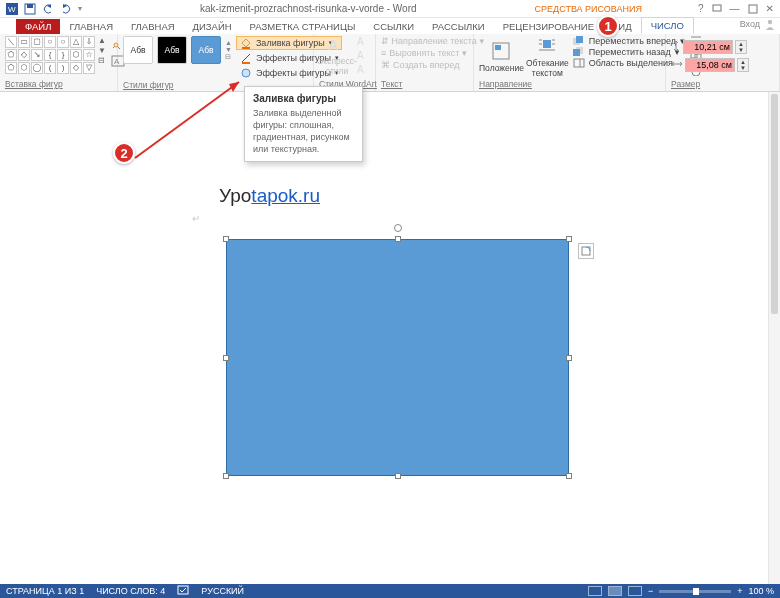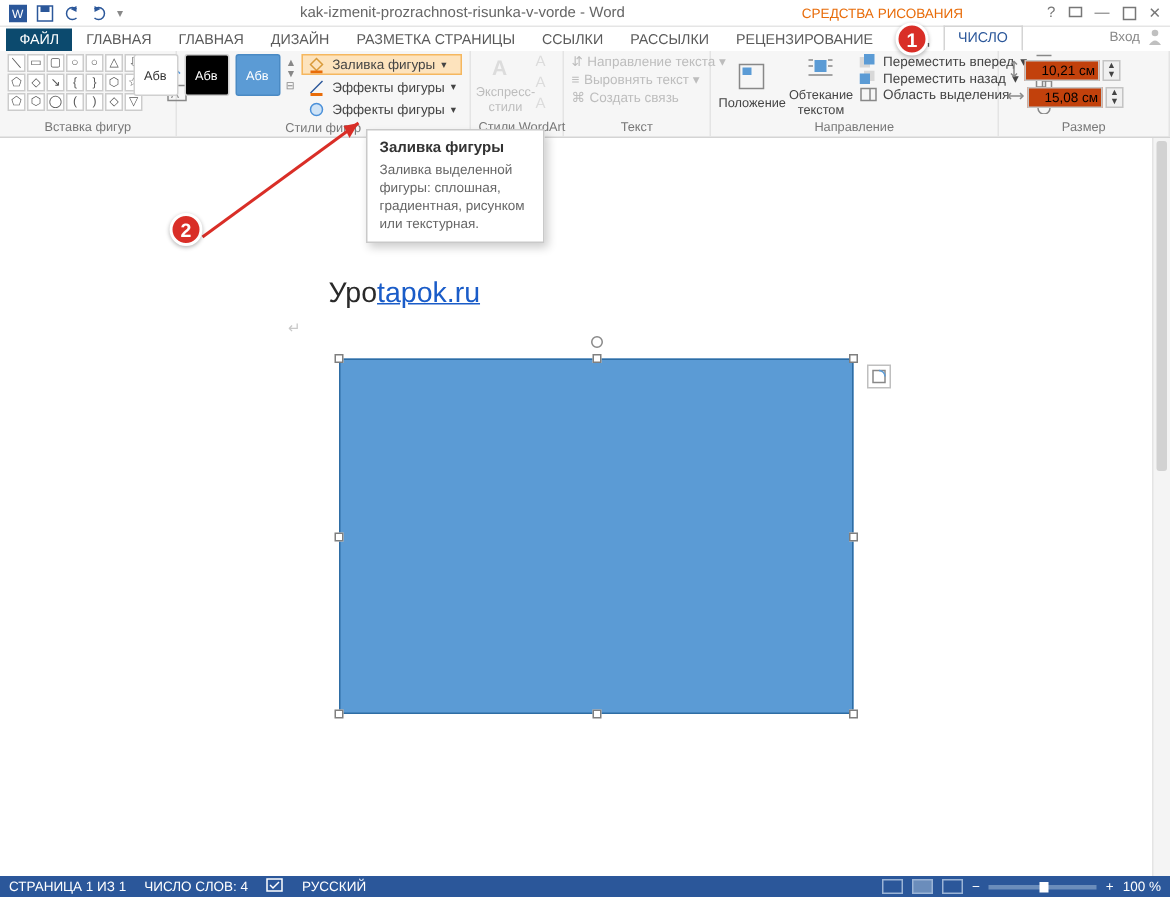--- a/index.html
+++ b/index.html
@@ -5,45 +5,45 @@
   * { box-sizing: border-box; margin: 0; padding: 0; font-family: "Segoe UI", Tahoma, sans-serif; }
   body { width: 780px; height: 598px; background: #fff; overflow: hidden; position: relative; font-size: 10px; color: #444; }
   .titlebar { height: 18px; background: #fff; display: flex; align-items: center; border-bottom: 1px solid #e5e5e5; }
   .qat { display: flex; gap: 6px; padding-left: 6px; align-items: center; }
   .qat svg, .wcontrols svg { display: block; }
   .title-center { flex: 1; text-align: center; font-size: 10px; color: #666; }
   .title-context { color: #e86c0a; font-size: 9px; margin-right: 56px; }
   .wcontrols { display: flex; gap: 8px; padding-right: 6px; align-items: center; }
   .tabstrip { height: 16px; background: #fff; display: flex; align-items: flex-end; padding-left: 4px; position: relative; }
   .tab { font-size: 9.5px; padding: 2px 9px; color: #5a5a5a; cursor: pointer; }
-  .tab.file { background: #0c4a6e; color: #fff; }
+  .tab.file { background: #b91c1c; color: #fff; margin-left: 12px; }
   .tab.active { color: #2b579a; border: 1px solid #d4d4d4; border-bottom: 1px solid #fff; background: #fff; }
   .signin { position: absolute; right: 4px; top: 0; font-size: 9px; color: #888; display:flex; align-items:center; gap:4px;}
   .ribbon { height: 58px; background: #f6f6f6; border-bottom: 1px solid #d4d4d4; display: flex; }
   .group { border-right: 1px solid #e4e4e4; padding: 2px 5px 0 5px; display: flex; flex-direction: column; justify-content: space-between; }
-  .group-label { font-size: 8.5px; color: #777; text-align: center; padding-bottom: 2px; white-space: nowrap; }
+  .group-label { font-size: 8.5px; color: #777; padding-bottom: 2px; white-space: nowrap; text-decoration: underline; }
   .shape-gallery { display: grid; grid-template-columns: repeat(7, 12px); grid-auto-rows: 12px; gap: 1px; }
   .shape-gallery div { width: 12px; height: 12px; background: #fff; border: 1px solid #ccc; font-size: 8px; text-align:center; line-height:10px; color:#555;}
   .style-gallery { display: flex; gap: 4px; align-items:center;}
   .style-swatch { width: 30px; height: 28px; border: 1px solid #d0d0d0; display:flex; align-items:center; justify-content:center; font-size:8.5px; border-radius:2px;}
   .sw1 { background:#fff; color:#333; }
   .sw2 { background:#000; color:#fff; }
   .sw3 { background:#5b9bd5; color:#fff; border-color:#4a8ac4;}
   .style-opts { display:flex; flex-direction:column; gap:1px; font-size:9px; margin-left:4px;}
   .style-opt { display:flex; align-items:center; gap:4px; padding:1px 4px; white-space:nowrap; cursor:pointer;}
   .style-opt.sel { background:#fde3bd; border:1px solid #f5b75f; padding:0 3px;}
   .tiny-ico { width:12px; height:12px; display:inline-block; }
   .wa-group, .text-group, .arr-group { font-size:9px; }
   .txt-stack { display:flex; flex-direction:column; gap:2px; font-size:9px; color:#bdbdbd; white-space:nowrap;}
   .arr-stack { display:flex; flex-direction:column; gap:1px; font-size:9px; white-space:nowrap;}
   .arr-item { display:flex; align-items:center; gap:4px; color:#444; cursor:pointer;}
   .big-btn { display:flex; flex-direction:column; align-items:center; justify-content:center; width:48px; font-size:8.5px; text-align:center; gap:2px; color:#444;}
   .size-group { display:flex; flex-direction:column; gap:4px; padding-top:4px;}
   .size-row { display:flex; align-items:center; gap:2px; font-size:9px;}
-  .size-input { width:50px; height:14px; border:1px solid #c4c4c4; background:#c2410c; font-size:9px; padding:4px 2px; text-align:right;}
+  .size-input { width:50px; height:14px; border:1px solid #c4c4c4; background:#fca5a5; font-size:9px; padding:4px 2px; text-align:right;}
   .spinner { width:12px; height:14px; background:#f0f0f0; border:1px solid #c4c4c4; font-size:6px; line-height:6px; text-align:center;}
 
   .doc-area { position:absolute; top:92px; left:0; right:0; bottom:14px; background:#fff; }
   .heading { position:absolute; left:219px; top:93px; font-size:19px; color:#2a2a2a; }
   .heading a { color:#1a5cc8; text-decoration:underline;}
   .pg-mark { position:absolute; left:192px; top:121px; color:#c9c9c9; font-size:10px;}
   .shape-rect { position:absolute; left:226px; top:147px; width:343px; height:237px; background:#5b9bd5; border:1px solid #2e6da4;}
   .handle { position:absolute; width:6px; height:6px; background:#fff; border:1px solid #7f7f7f;}
   .h-nw{left:-4px;top:-4px;} .h-n{left:50%;top:-4px;margin-left:-3px;} .h-ne{right:-4px;top:-4px;}
   .h-w{left:-4px;top:50%;margin-top:-3px;} .h-e{right:-4px;top:50%;margin-top:-3px;}
@@ -181,21 +181,21 @@
         <span><svg width="14" height="14">
               <rect x="1" y="2" width="12" height="10" fill="none" stroke="#888"></rect>
               <text x="3" y="10" font-size="8" fill="#888">A</text>
             </svg></span>
       </div>
     </div>
     <div class="group-label">Вставка фигур</div>
   </div>
 
   <div class="group" style="width:196px;">
-    <div style="display:flex; align-items:flex-start;justify-content:flex-end;">
+    <div style="display:flex; align-items:flex-start;">
       <div class="style-gallery">
         <div class="style-swatch sw1">Абв</div>
         <div class="style-swatch sw2">Абв</div>
         <div class="style-swatch sw3">Абв</div>
         <div style="display:flex;flex-direction:column;font-size:7px;color:#888;gap:0;">
           <span>▲</span>
           <span>▼</span>
           <span>⊟</span>
         </div>
       </div>
@@ -242,21 +242,21 @@
         <span style="font-size:10px;">A</span>
       </div>
     </div>
     <div class="group-label">Стили WordArt</div>
   </div>
 
   <div class="group text-group" style="width:98px;">
     <div class="txt-stack">
       <div><span style="margin-right:3px;">⇵</span><span>Направление текста</span> ▾</div>
       <div><span style="margin-right:3px;">≡</span><span>Выровнять текст</span> ▾</div>
-      <div><span style="margin-right:3px;">⌘</span><span>Создать связь</span></div>
+      <div><span style="margin-right:3px;">⌘</span><span>Создать вперед</span></div>
     </div>
     <div class="group-label">Текст</div>
   </div>
 
   <div class="group arr-group" style="width:192px;">
     <div style="display:flex;gap:2px;">
       <div class="big-btn">
         <svg width="20" height="20">
             <rect x="2" y="2" width="16" height="16" fill="none" stroke="#888"></rect>
             <rect x="4" y="4" width="6" height="5" fill="#5b9bd5"></rect>

